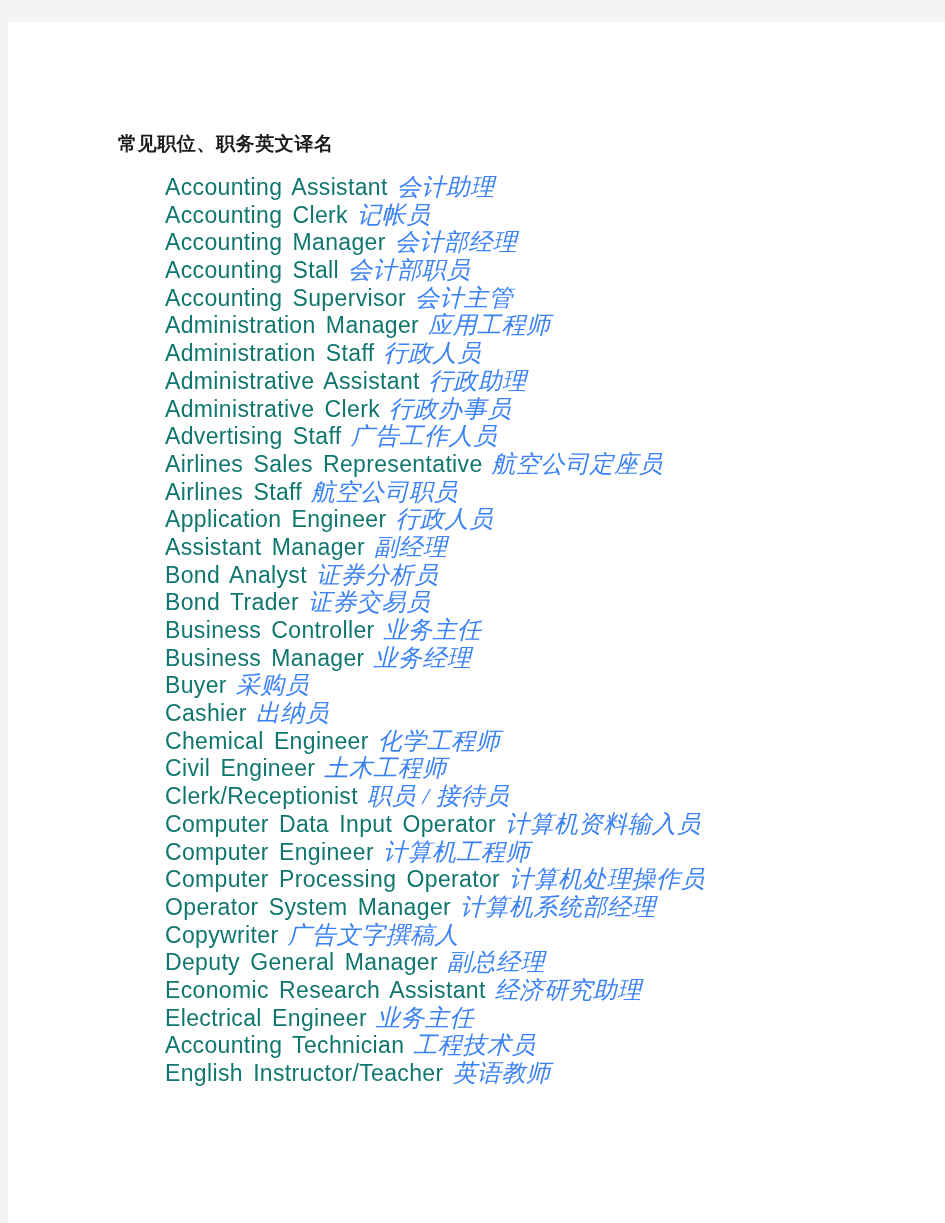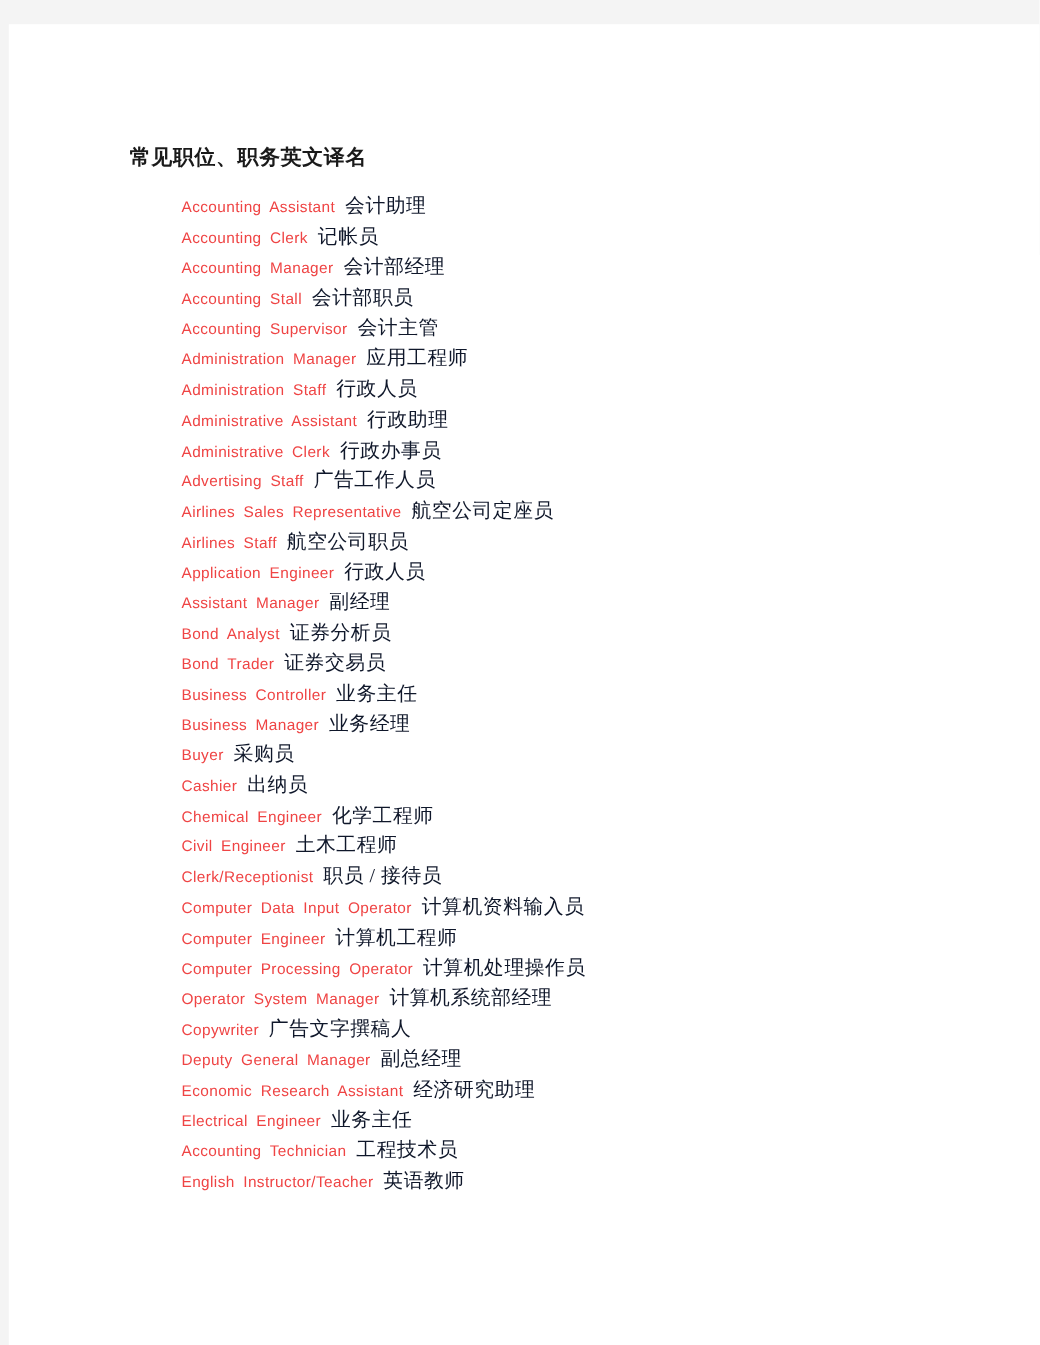--- a/index.html
+++ b/index.html
@@ -41,33 +41,34 @@
     list-style: none;
   }
   .entry {
     height: 27.7px;
     line-height: 27.7px;
     white-space: nowrap;
     font-size: 0;
   }
   .entry-en {
     font-family: "Liberation Sans", sans-serif;
-    font-size: 14px;
-    color: #ef4444;
+    font-size: 23px;
+    color: #0f766e;
     letter-spacing: 0.35px;
     word-spacing: 3.5px;
     vertical-align: baseline;
   }
   .entry-zh {
     font-family: "Liberation Serif", "DejaVu Serif", serif;
-    font-size: 18px;
-    color: #0f172a;
+    font-size: 24px;
+    color: #3b82f6;
     letter-spacing: 0.5px;
     margin-left: 9px;
     vertical-align: baseline;
+    font-style: italic;
   }
 </style>
 </head>
 <body>
 
 <div class="page">
 
   <h1 class="page-title">常见职位、职务英文译名</h1>
 
   <ul class="entry-list">

